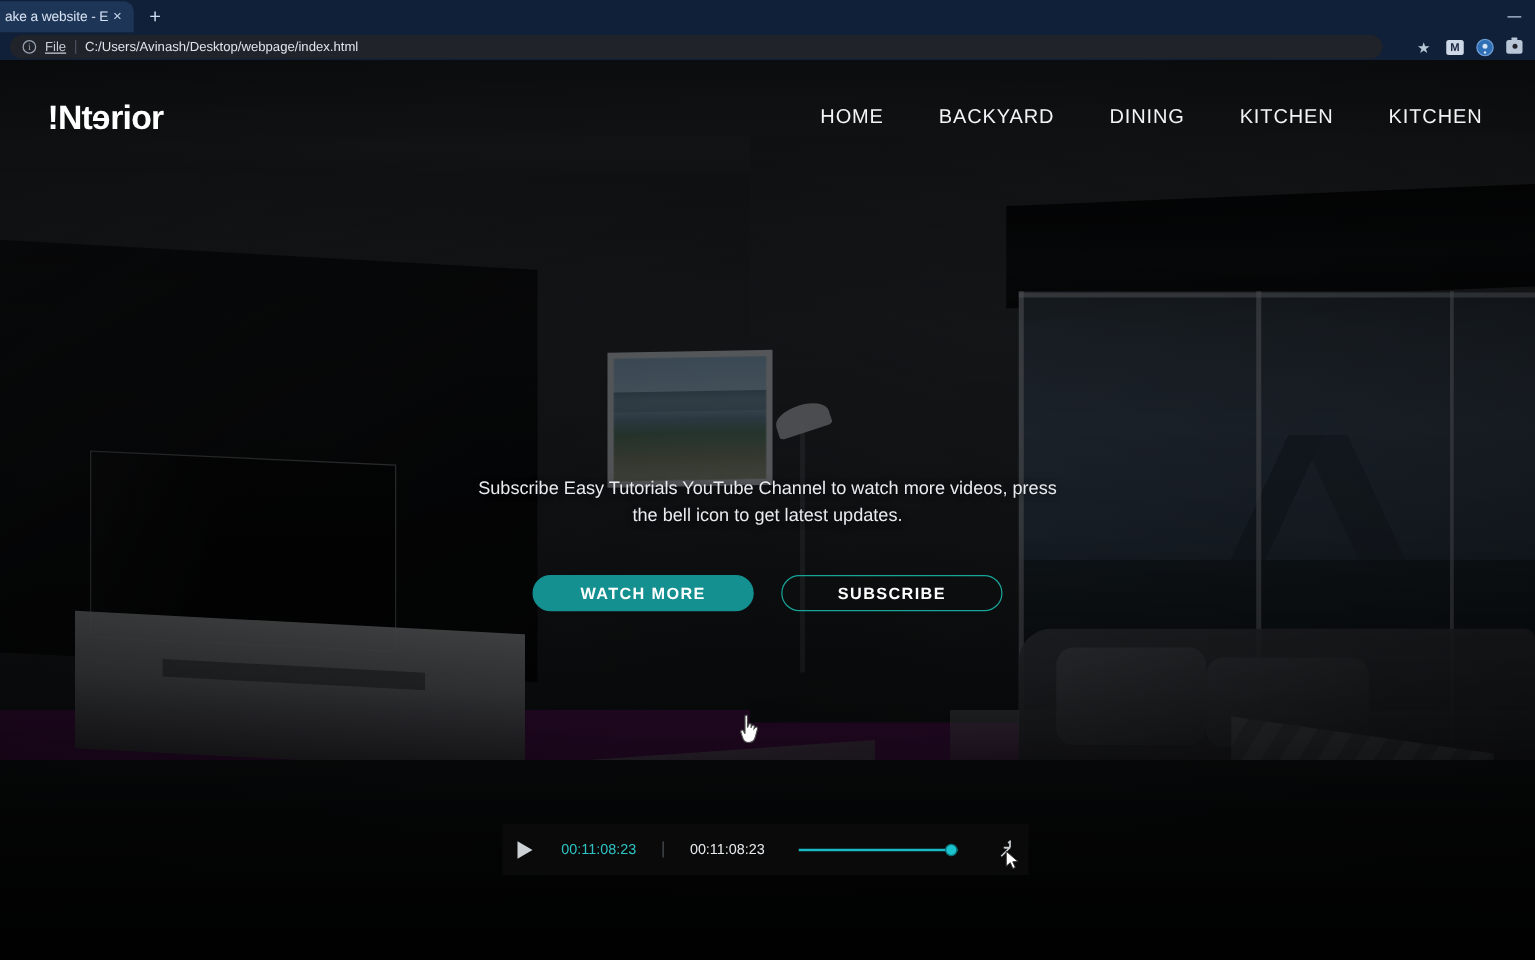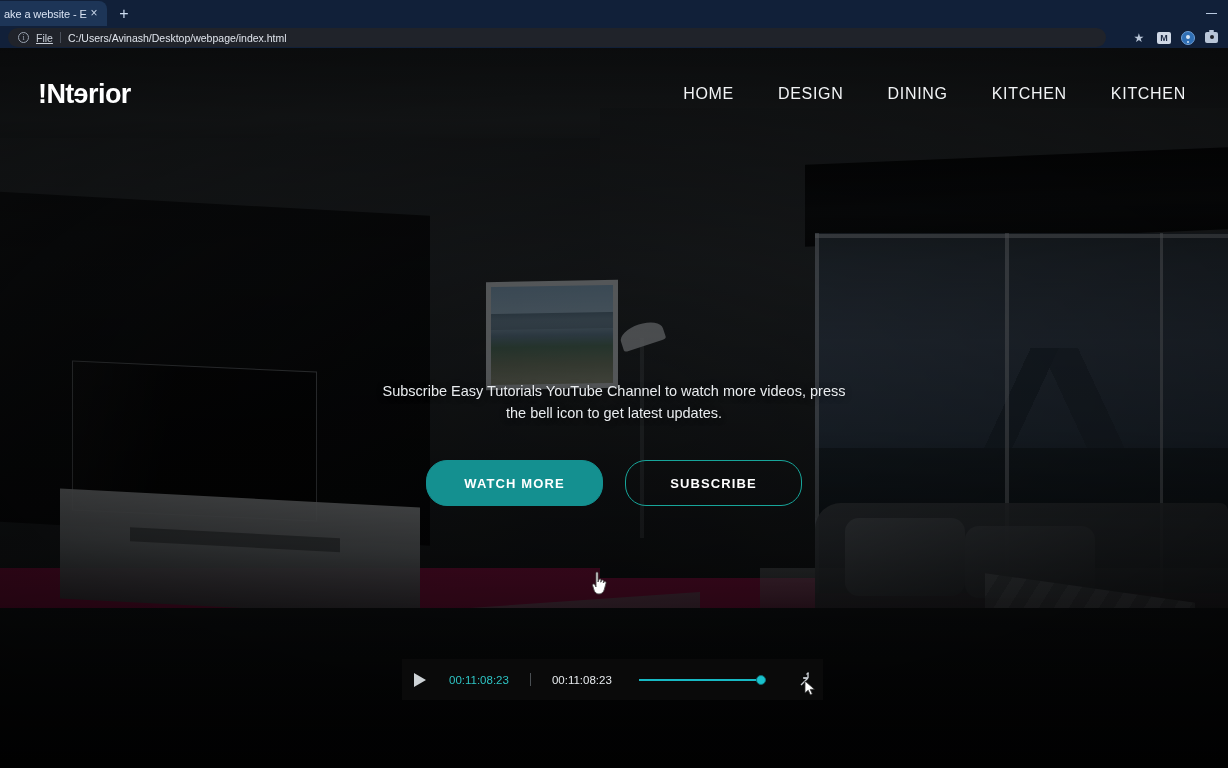--- a/index.html
+++ b/index.html
@@ -201,21 +201,21 @@
     background: #20232a;
   }
 
   
   .viewport {
     position: absolute;
     top: 48px; left: 0;
     width: 1228px;
     height: 720px;
     overflow: hidden;
-    background: #be185d;
+    background: #701a75;
   }
 
   
   .photo { position: absolute; inset: 0; overflow: hidden; }
 
   .ph-ceiling {
     position: absolute; top: 0; left: 0; right: 0; height: 130px;
     background: linear-gradient(180deg,#2e3438 0%,#3c4246 55%,#23282c 100%);
   }
   .ph-wall {
@@ -423,21 +423,21 @@
     max-width: 470px;
     text-shadow: 0 1px 6px rgba(0,0,0,.5);
   }
   .hero-actions {
     margin-top: 36px;
     display: flex;
     align-items: center;
     gap: 22px;
   }
   .btn {
-    height: 46px;
+    height: 29px;
     border-radius: 21px;
     display: flex;
     align-items: center;
     justify-content: center;
     font-size: 13px;
     font-weight: bold;
     letter-spacing: 1.1px;
     cursor: pointer;
     user-select: none;
   }
@@ -611,21 +611,21 @@
   <div class="hero-tint"></div>
 
   <header class="site-header">
     <div class="logo">
       <span>!Nt</span>
         <span class="flip">e</span>
         <span>rior</span>
     </div>
     <nav class="nav">
       <a class="nav-item" href="#">HOME</a>
-      <a class="nav-item" href="#">DESIGN</a>
+      <a class="nav-item" href="#">BACKYARD</a>
       <a class="nav-item" href="#">DINING</a>
       <a class="nav-item" href="#">KITCHEN</a>
       <a class="nav-item" href="#">KITCHEN</a>
     </nav>
   </header>
 
   <section class="hero">
     <p class="hero-sub">Subscribe Easy Tutorials YouTube Channel to watch more videos, press the bell icon to get latest updates.</p>
     <div class="hero-actions">
       <button class="btn btn-filled">WATCH MORE</button>

